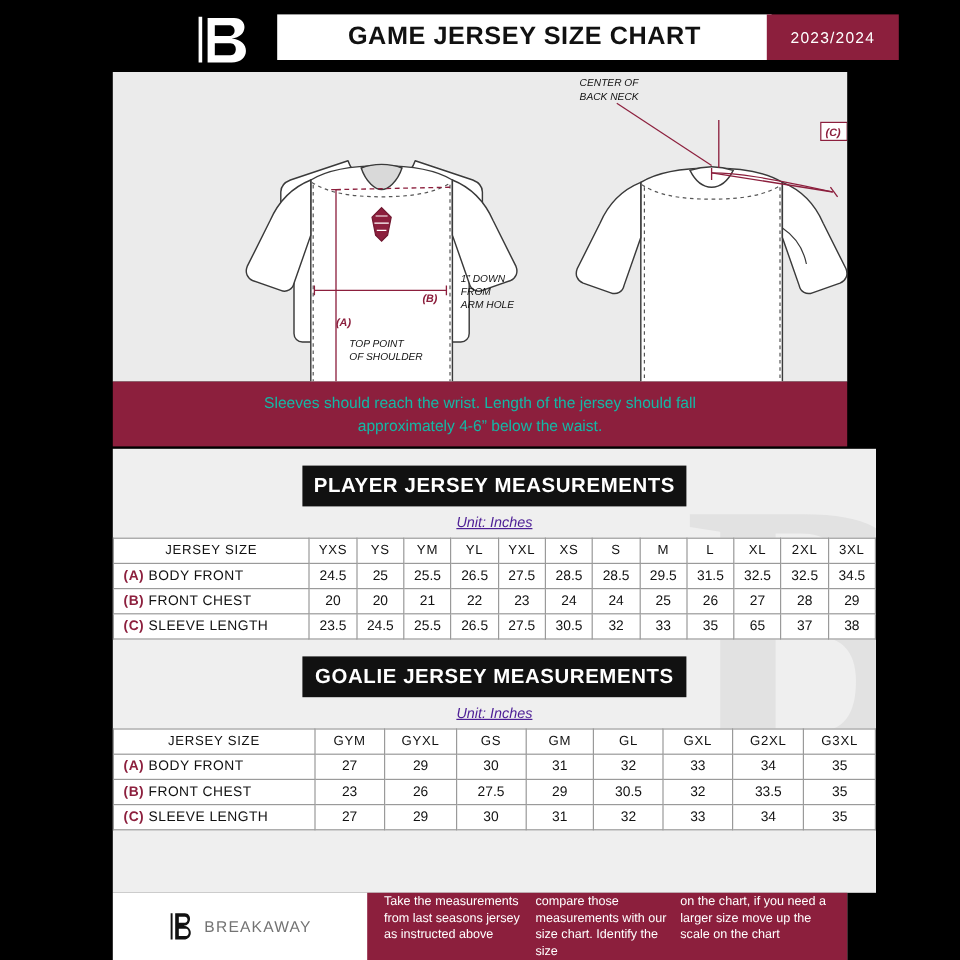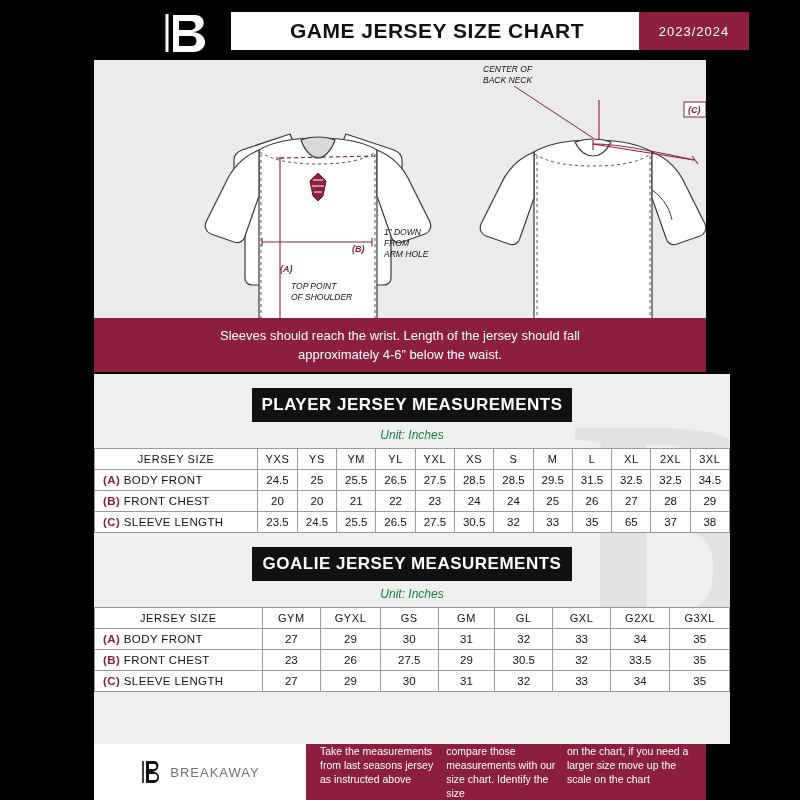--- a/index.html
+++ b/index.html
@@ -14,31 +14,31 @@
   .title-plate .t{font-weight:bold;font-size:21px;letter-spacing:.5px;color:#111;
     font-family:"Liberation Sans",sans-serif;}
   .season{position:absolute;left:598px;top:12px;width:110px;height:38px;background:#8c1f3d;
     display:flex;align-items:center;justify-content:center;color:#fff;font-size:13px;letter-spacing:1px;}
 
   
   .illus{position:absolute;left:94px;top:60px;width:612px;height:258px;background:#ebebeb;overflow:hidden;}
   .illus svg{display:block;}
 
   
-  .note{position:absolute;left:94px;top:318px;width:612px;height:54px;background:#8c1f3d;color:#ffffff;
+  .note{position:absolute;left:94px;top:318px;width:612px;height:54px;background:#8c1f3d;color:#14b8a6;
     display:flex;flex-direction:column;align-items:center;justify-content:center;font-size:13px;line-height:19px;text-align:center;}
 
   
   .body-area{position:absolute;left:94px;top:374px;width:636px;height:370px;background:#efefef;overflow:hidden;}
   .watermark{position:absolute;right:-40px;top:20px;font-size:300px;color:#e2e2e2;font-weight:bold;
     font-family:"Liberation Serif",serif;line-height:260px;user-select:none;}
 
   .sect-title{position:relative;margin:14px auto 0;width:320px;height:34px;background:#111;color:#fff;
     display:flex;align-items:center;justify-content:center;font-size:17px;font-weight:bold;letter-spacing:.5px;}
-  .unit{position:relative;text-align:center;font-style:italic;font-size:12px;color:#15803d;margin-top:6px;}
+  .unit{position:relative;text-align:center;font-style:italic;font-size:12px;color:#4c1d95;margin-top:6px;text-decoration:underline;}
 
   table{position:relative;border-collapse:collapse;margin:6px auto 0;background:#fff;font-size:11.5px;color:#111;}
   td,th{border:1px solid #9a9a9a;height:20px;text-align:center;padding:0 4px;font-weight:normal;}
   th{letter-spacing:.6px;font-size:11px;}
   .rowlbl{text-align:left;padding-left:8px;white-space:nowrap;letter-spacing:.4px;font-size:11.5px;}
   .tag{color:#8c1f3d;font-weight:bold;}
   .lblcell{width:168px;margin-top:34px;}
   .gcell{width:56px;}
   .pcell{width:34px;}
 

